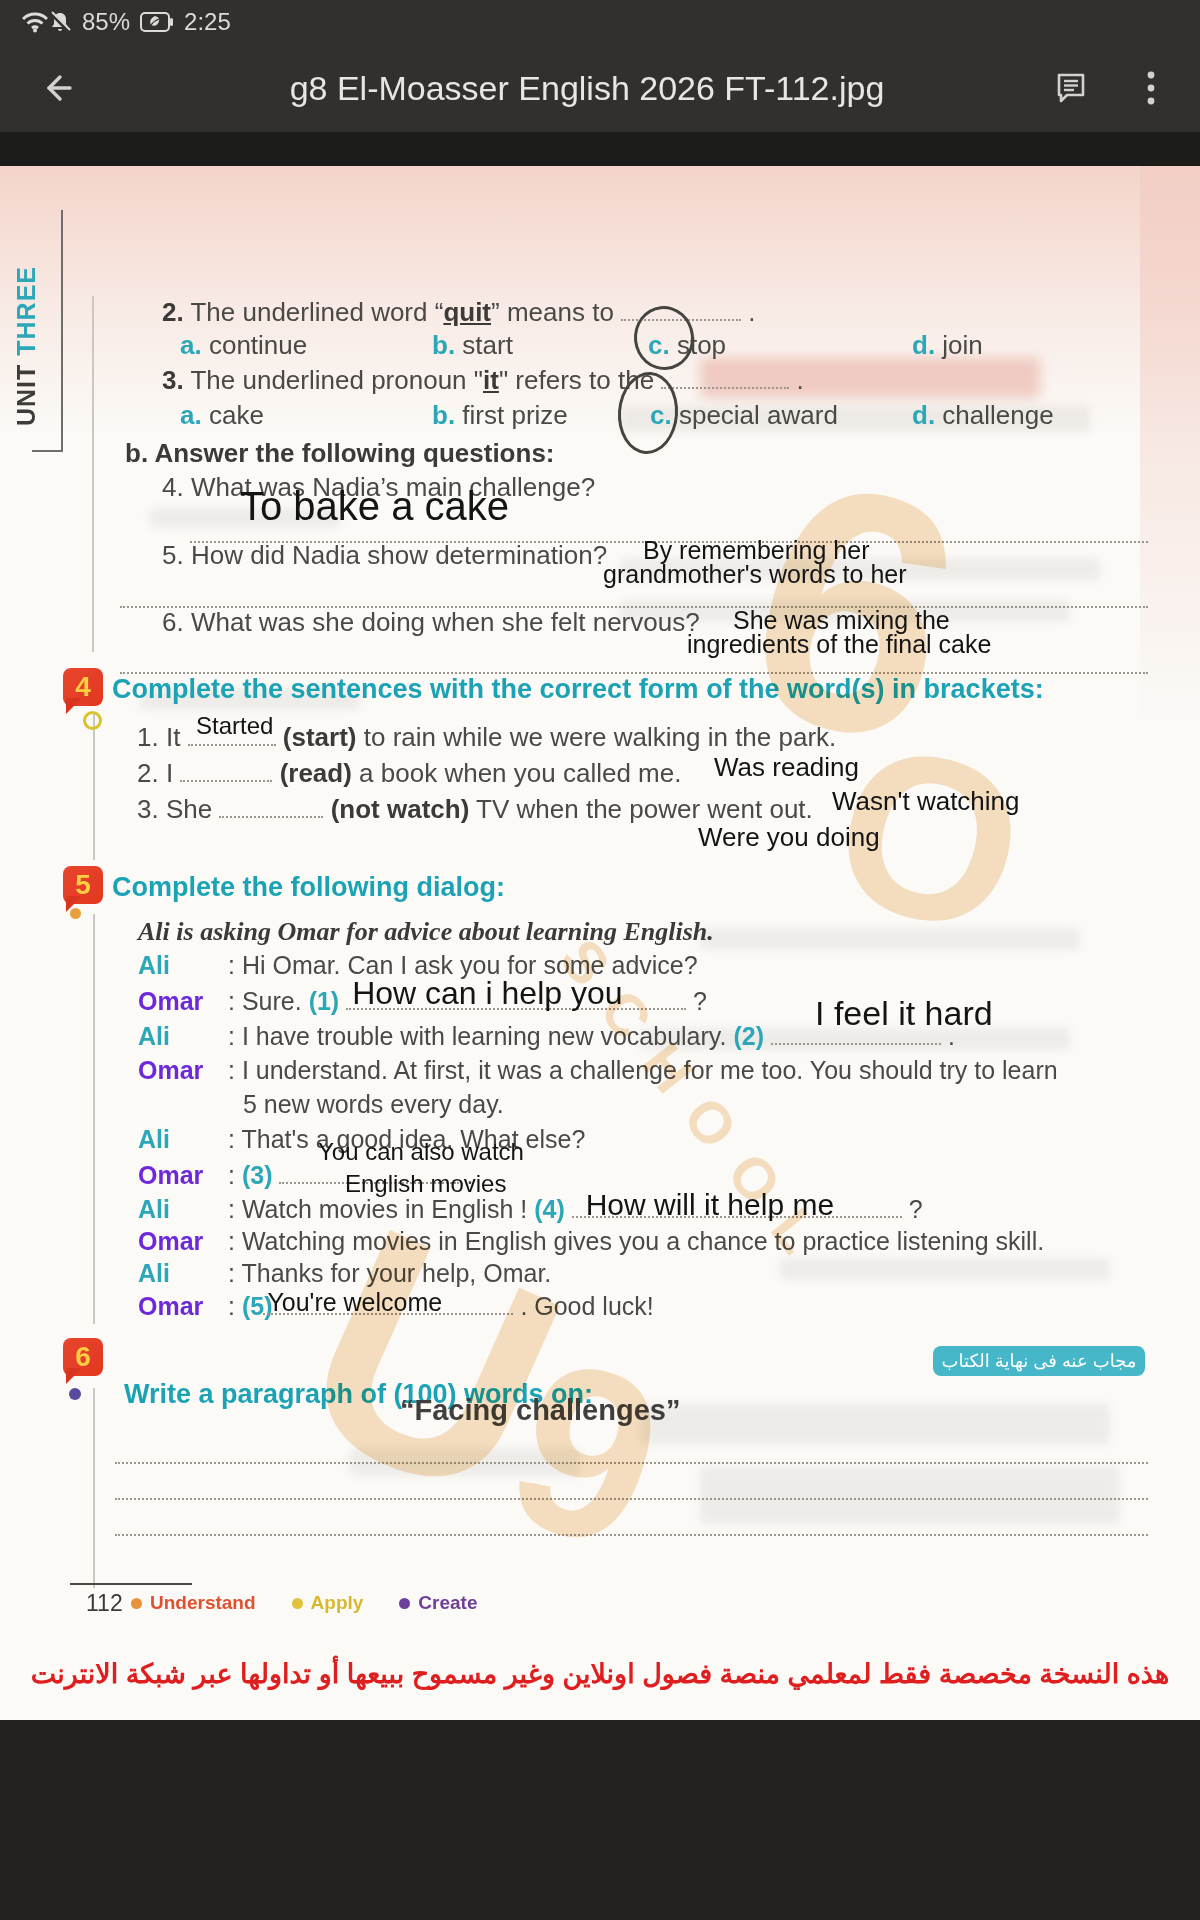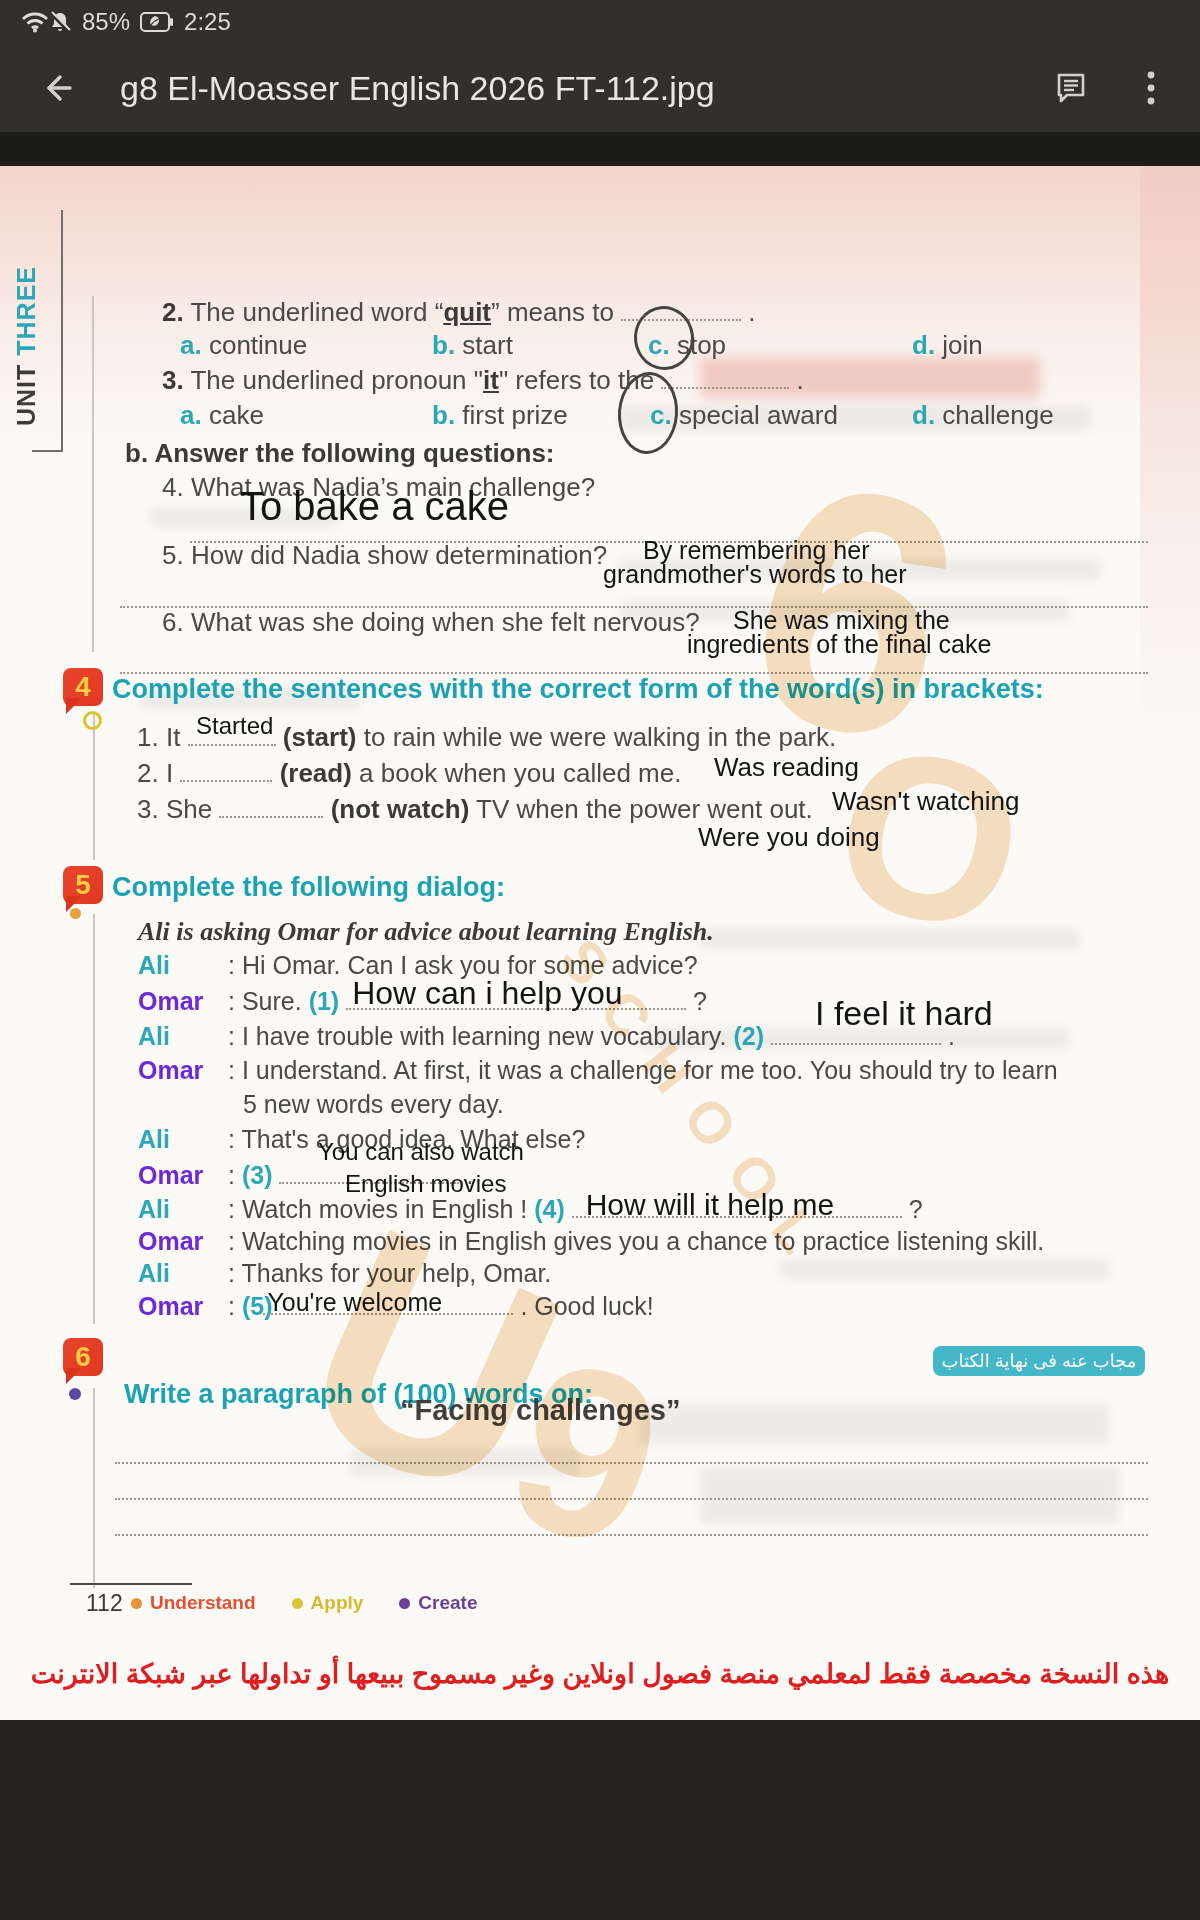--- a/index.html
+++ b/index.html
@@ -5,21 +5,21 @@
   html,body{margin:0;padding:0;background:#000;}
   #screen{position:relative;width:1200px;height:1920px;overflow:hidden;background:#232221;
           font-family:"Liberation Sans",sans-serif;}
   
   #statusbar{position:absolute;left:0;top:0;width:1200px;height:44px;background:#31302e;
              display:flex;align-items:center;padding:0 22px;box-sizing:border-box;}
   .sb-right{display:flex;align-items:center;gap:10px;color:#dddbd8;font-size:24px;}
   #appbar{position:absolute;left:0;top:44px;width:1200px;height:88px;background:#31302e;
           display:flex;align-items:center;box-sizing:border-box;padding:0 44px 0 40px;}
   #appbar .title{flex:1;margin-left:46px;color:#e9e6e2;font-size:34px;white-space:nowrap;
-                 overflow:hidden;text-overflow:ellipsis;}
+                 overflow:hidden;text-overflow:ellipsis;text-align:center;}
   .ab-icons{display:flex;align-items:center;gap:58px;}
   #darkstrip{position:absolute;left:0;top:132px;width:1200px;height:34px;background:#1c1c1b;}
   
   #photo{position:absolute;left:0;top:166px;width:1200px;height:1554px;background:#fbfaf7;overflow:hidden;}
   #pinkband{position:absolute;left:0;top:0;width:1200px;height:270px;z-index:1;
     background:linear-gradient(180deg,rgba(243,210,200,.95) 0%,rgba(246,223,215,.55) 55%,rgba(250,245,240,0) 100%);}
   #pinkright{position:absolute;right:0;top:0;width:60px;height:560px;z-index:1;
     background:linear-gradient(180deg,rgba(242,205,196,.8),rgba(244,216,208,0));}
   .ghost{position:absolute;background:rgba(150,140,128,.12);border-radius:4px;filter:blur(4px);z-index:1;}
   .ghost.red{background:rgba(220,118,104,.32);filter:blur(6px);}

